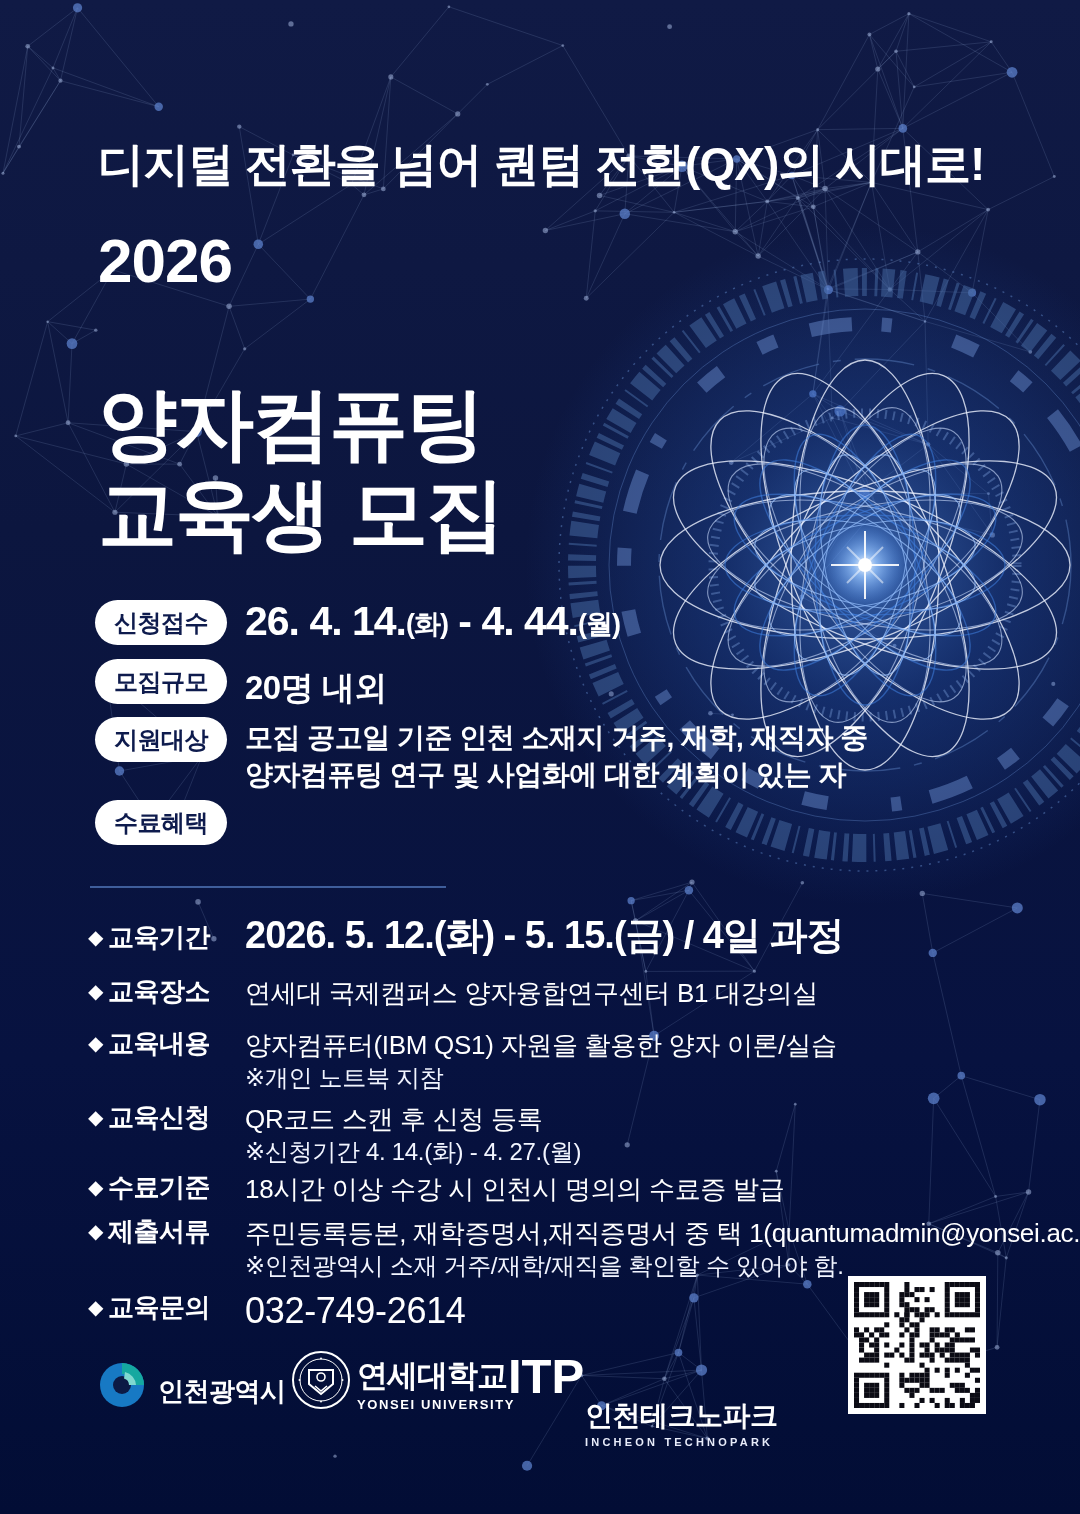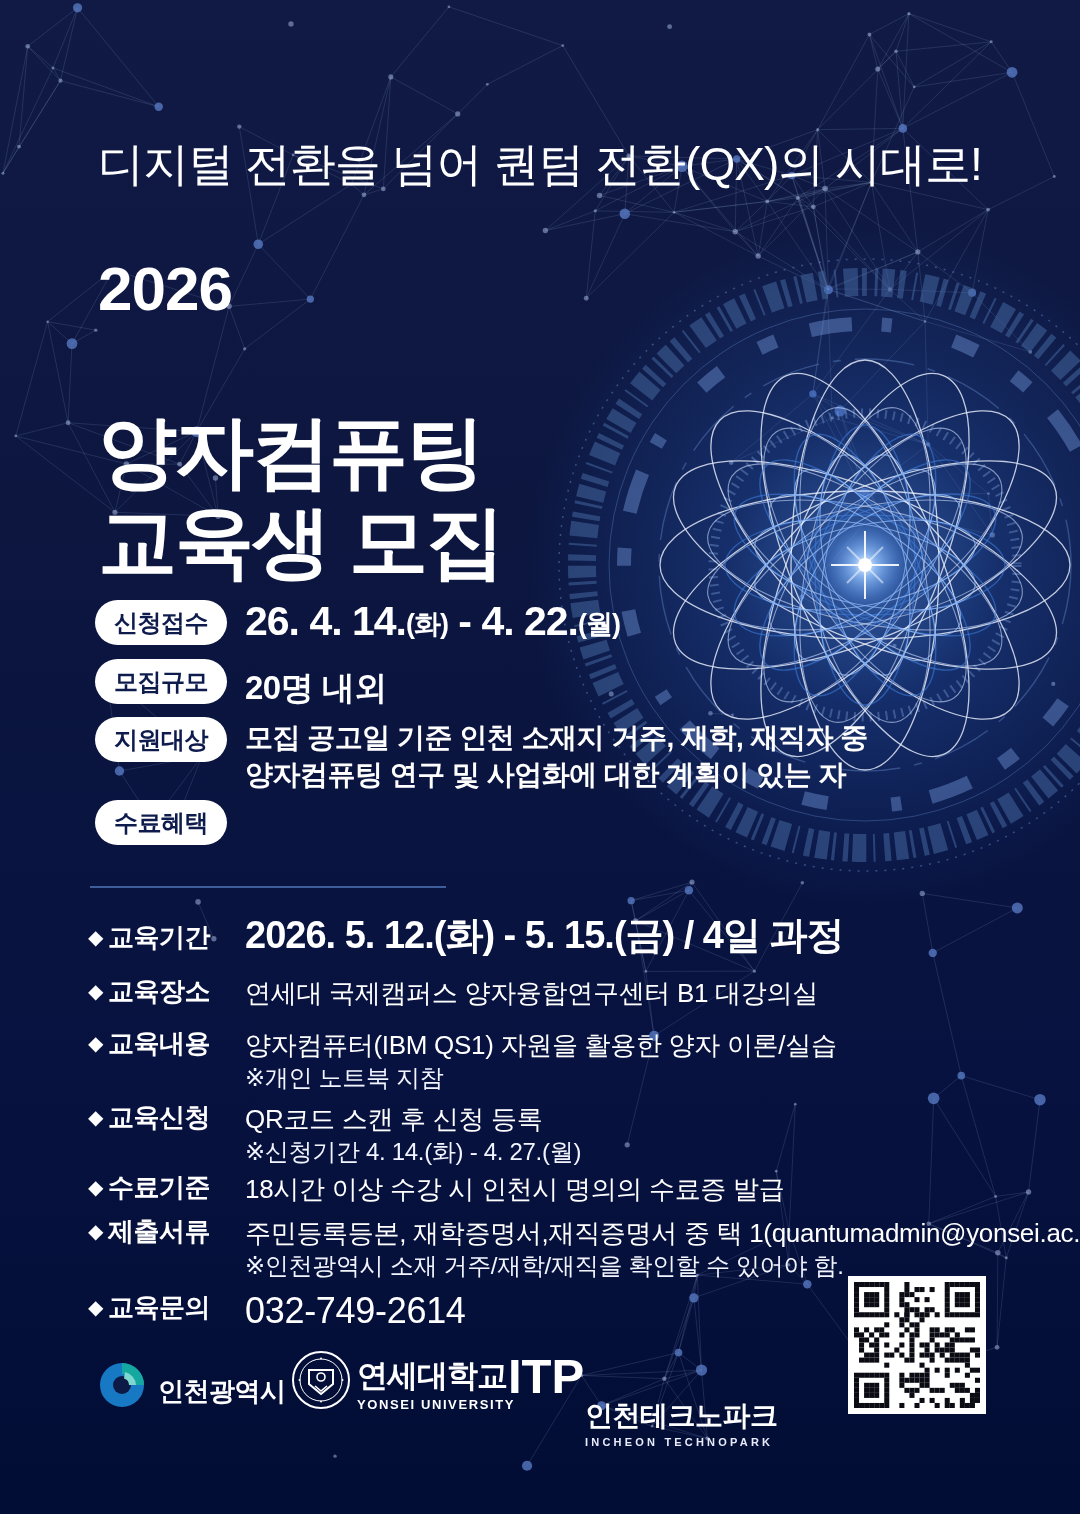--- a/index.html
+++ b/index.html
@@ -5,22 +5,22 @@
   html,body{margin:0;padding:0;background:#000;}
   .poster{
     position:relative;width:1080px;height:1514px;overflow:hidden;
     font-family:"Liberation Sans","DejaVu Sans",sans-serif;
     background:linear-gradient(180deg,#101a45 0%,#0c163f 35%,#071240 70%,#020d35 100%);
     color:#fff;
   }
   .bg-svg{position:absolute;left:0;top:0;width:1080px;height:1514px;}
   .abs{position:absolute;}
   
-  .tagline{left:98px;top:134px;font-size:46px;font-weight:400;letter-spacing:-1px;color:#fff;white-space:nowrap;}
-  .title-line{left:98px;font-weight:900;color:#fff;letter-spacing:-1px;line-height:1;white-space:nowrap;margin-top:28px;}
+  .tagline{left:98px;top:134px;font-size:46px;font-weight:700;letter-spacing:-1px;color:#fff;white-space:nowrap;}
+  .title-line{left:98px;font-weight:900;color:#fff;letter-spacing:-1px;line-height:1;white-space:nowrap;}
   .tl1{top:230px;font-size:62px;}
   .tl2{top:305px;font-size:64px;}
   .tl3{top:384px;font-size:79px;letter-spacing:-2px;}
   .tl4{top:474px;font-size:79px;letter-spacing:-2px;}
   
   .pill{
     left:95px;width:132px;height:45px;border-radius:23px;background:#ffffff;
     display:flex;align-items:center;justify-content:center;
     font-size:24px;font-weight:800;color:#0e1b4d;letter-spacing:-0.5px;
   }
@@ -562,21 +562,21 @@
     </g>
   </svg>
 
   <div class="abs tagline">디지털 전환을 넘어 퀀텀 전환(QX)의 시대로!</div>
   <div class="abs title-line tl1">2026</div>
   <div class="abs title-line tl3">양자컴퓨팅</div>
   <div class="abs title-line tl4">교육생 모집</div>
 
   <div class="abs pill" style="top:600px">신청접수</div>
   <div class="abs val v-big" style="top:598px">
-    <span>26. 4. 14.</span><span class="small">(화)</span><span> - </span><span>4. 22.</span><span class="small">(월)</span>
+    <span>26. 4. 14.</span><span class="small">(화)</span><span> - </span><span>4. 44.</span><span class="small">(월)</span>
   </div>
 
   <div class="abs pill" style="top:659px">모집규모</div>
   <div class="abs val v-med" style="top:666px">20명 내외</div>
 
   <div class="abs pill" style="top:717px">지원대상</div>
   <div class="abs val v-two" style="top:719px">
     <div>모집 공고일 기준 인천 소재지 거주, 재학, 재직자 중</div>
     <div>양자컴퓨팅 연구 및 사업화에 대한 계획이 있는 자</div>
   </div>

